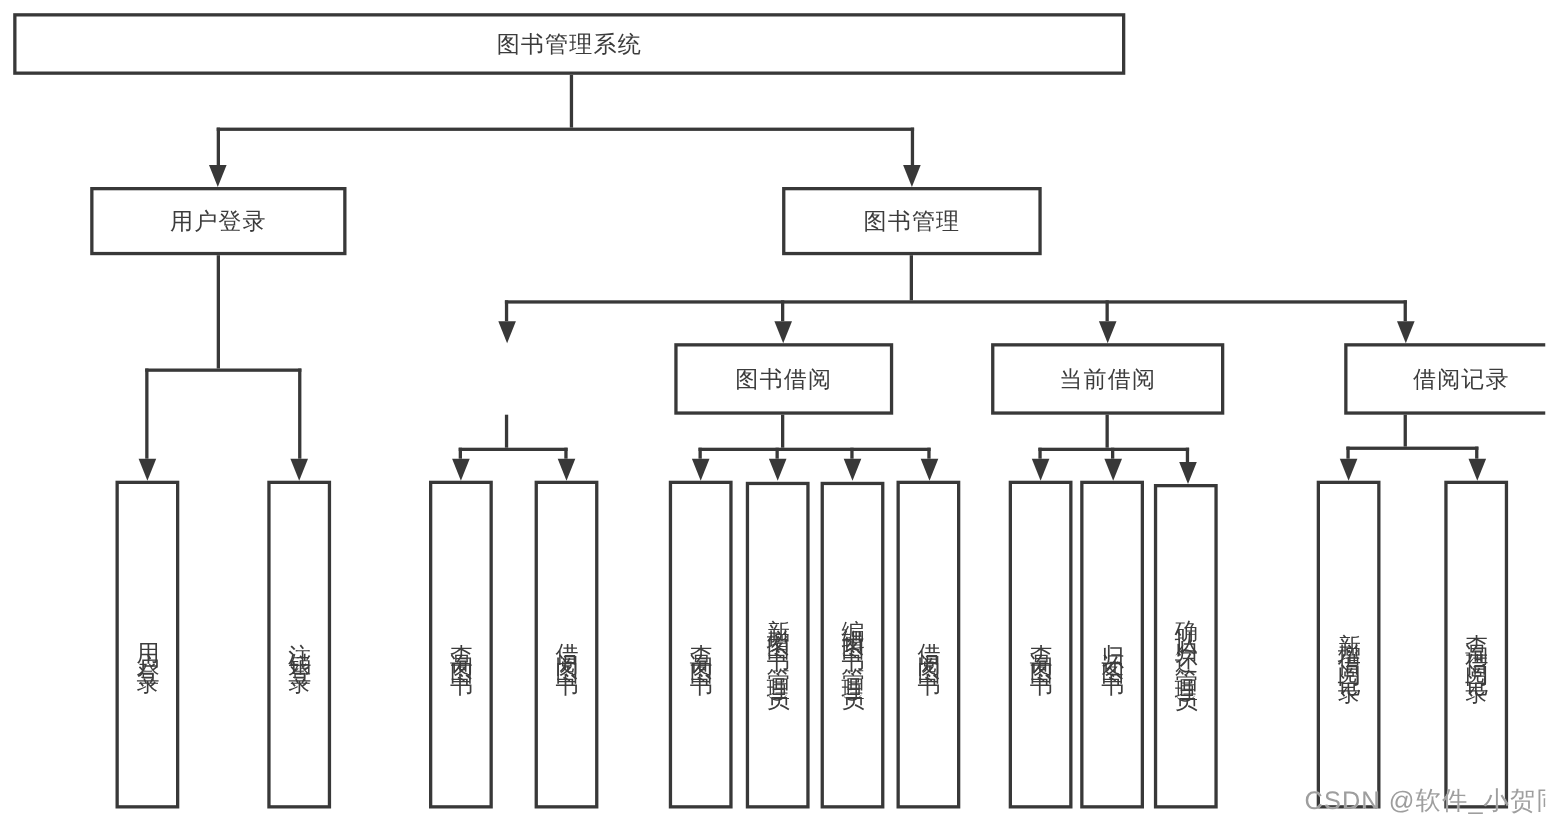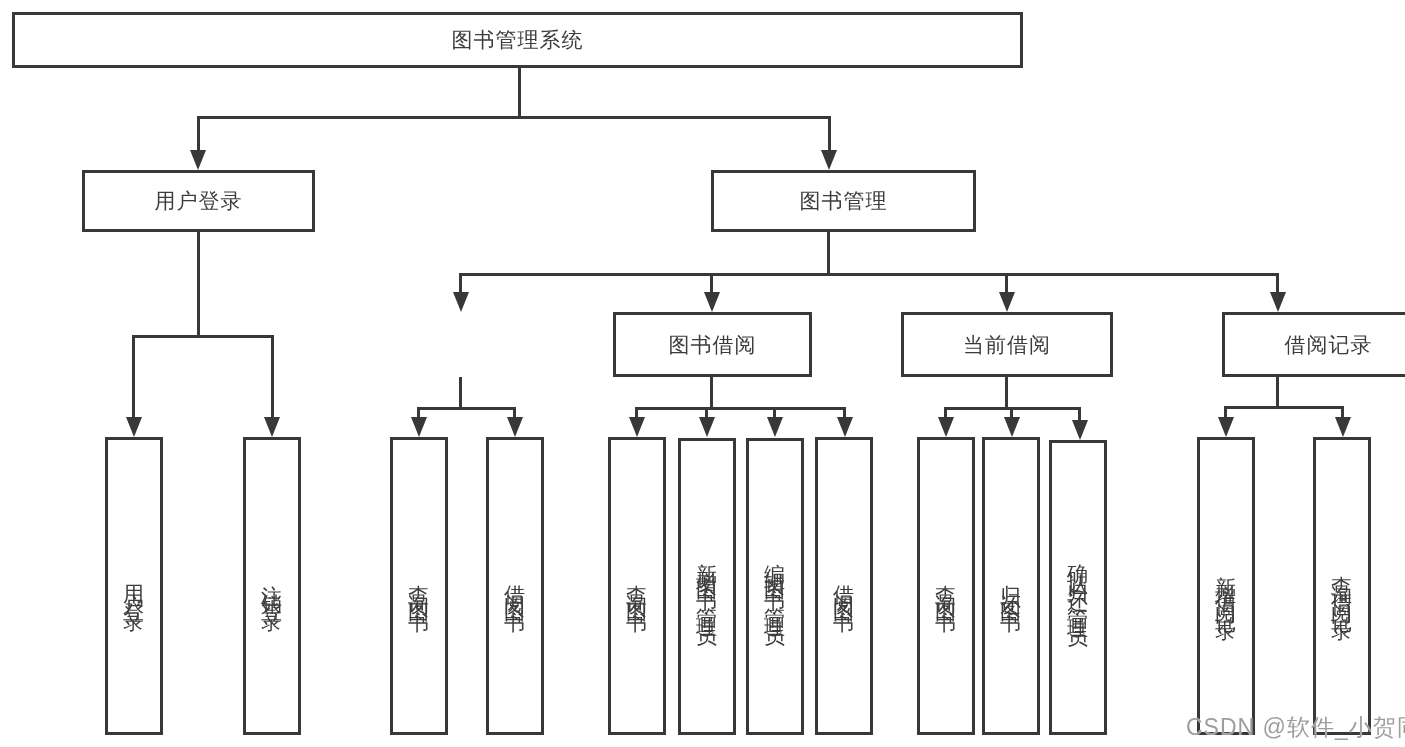--- a/index.html
+++ b/index.html
@@ -22,21 +22,21 @@
 
 <div class="canvas">
 
   <div class="box" style="left:12px;top:12px;width:1011px;height:56px;">
     <span>图书管理系统</span>
   </div>
 
   <div class="box" style="left:82px;top:170px;width:233px;height:62px;">
     <span>用户登录</span>
   </div>
-  <div class="box" style="left:711px;top:170px;width:265px;height:62px;">
+  <div class="box" style="left:711px;top:170px;width:236px;height:62px;">
     <span>图书管理</span>
   </div>
 
   <div class="box" style="left:613px;top:312px;width:199px;height:65px;">
     <span>图书借阅</span>
   </div>
   <div class="box" style="left:901px;top:312px;width:212px;height:65px;">
     <span>当前借阅</span>
   </div>
   <div class="box" style="left:1222px;top:312px;width:213px;height:65px;">

